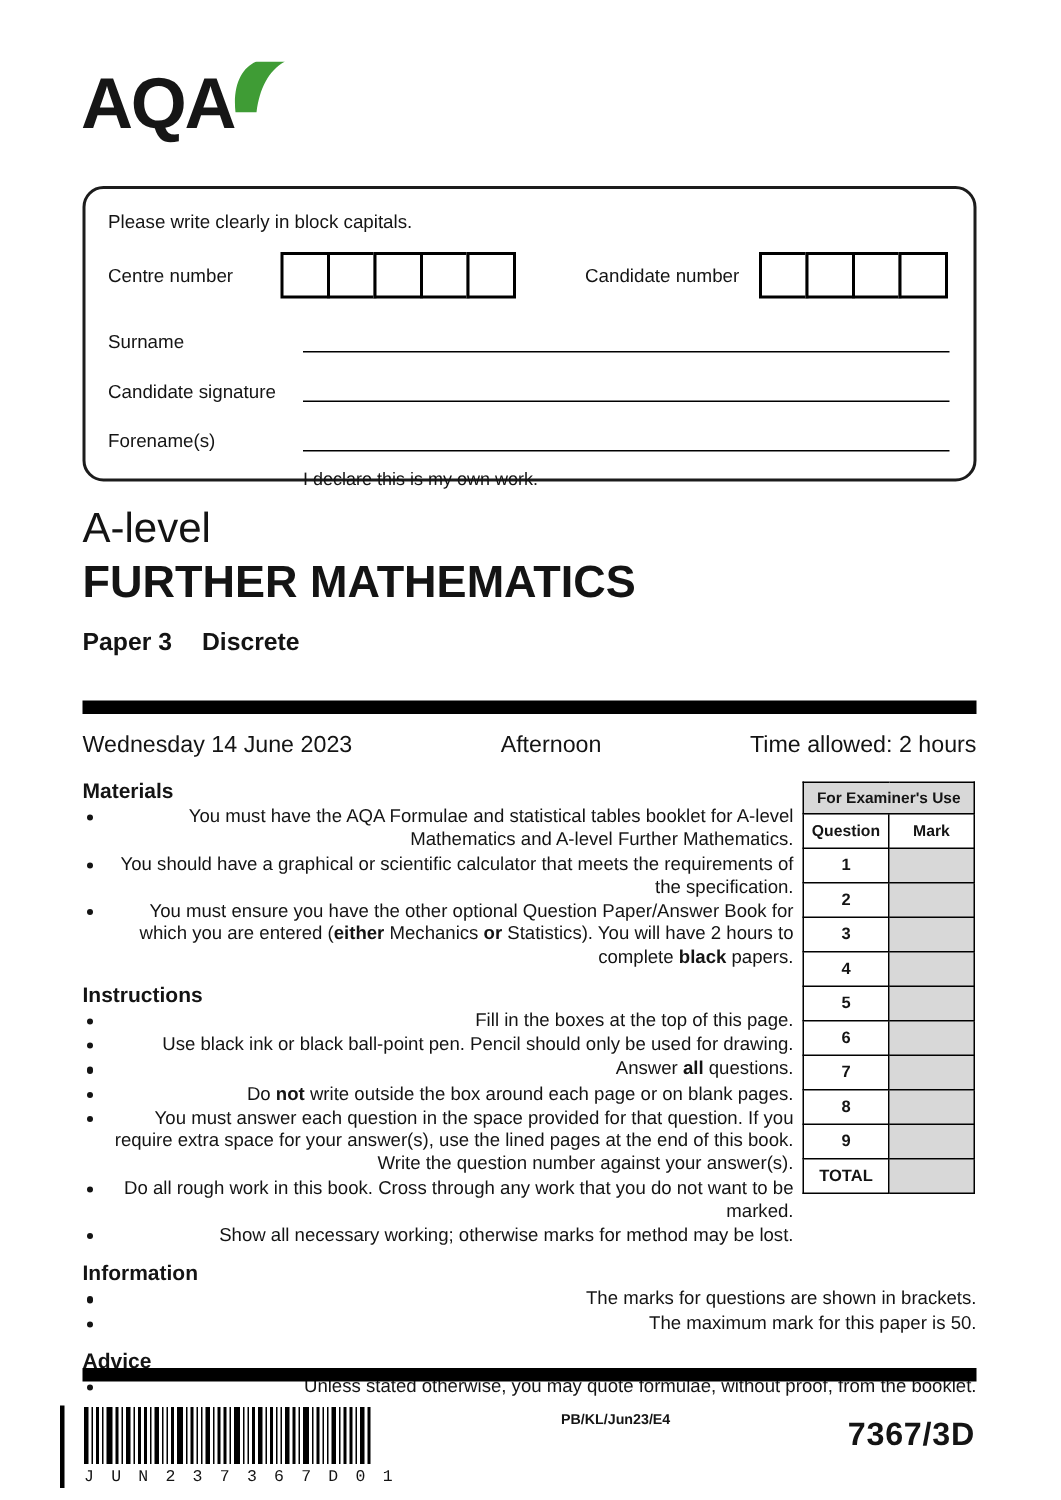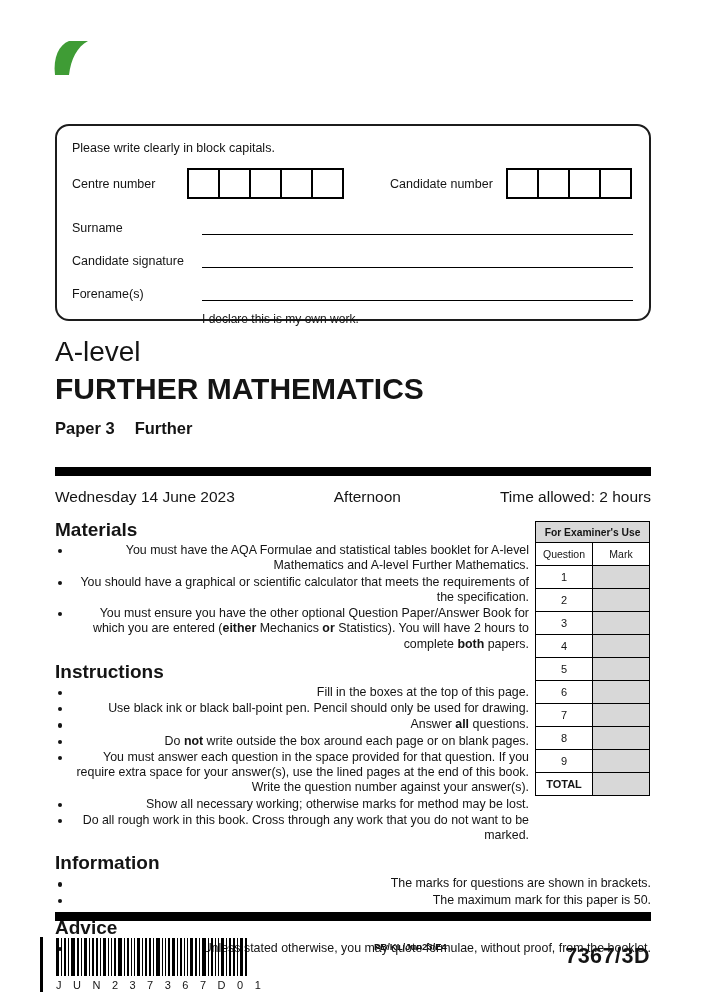--- a/index.html
+++ b/index.html
@@ -37,53 +37,54 @@
   .bar1{top:467px;} .bar2{top:912px;}
 
   
   .session-row{position:absolute;left:55px;top:488px;width:596px;display:flex;
      justify-content:space-between;font-size:15.5px;}
 
   
   .main{position:absolute;left:55px;top:519px;width:596px;}
   .sec{margin-bottom:9px;}
   .sec.narrow{width:474px;}
-  .sec-heading{font-size:19px;font-weight:700;margin:0 0 2px 0;}
+  .sec-heading{font-size:14px;font-weight:700;margin:0 0 2px 0;}
   ul.bullets{list-style:none;margin:0;padding:0;font-size:12.4px;line-height:1.23;}
   ul.bullets li{position:relative;padding-left:16px;margin:0 0 1px 0;text-align:right;}
   ul.bullets li::before{content:"";position:absolute;left:3px;top:6px;width:4.3px;height:4.3px;
      border-radius:50%;background:#141414;}
   .b{font-weight:700;}
 
   
   .exam-table{position:absolute;left:535px;top:521px;border-collapse:collapse;table-layout:fixed;width:115px;}
   .exam-table td,.exam-table th{border:1.2px solid #000;height:22px;text-align:center;
-     padding:0;font-size:11px;font-weight:400;}
+     padding:0;font-size:11px;font-weight:700;}
   .exam-table .col-q{width:62px;} .exam-table .col-m{width:53px;}
   .et-title{background:var(--table-gray,#d8d8d8);font-weight:700 !important;font-size:10.3px !important;height:20px !important;}
   .et-col{font-size:10.5px !important;}
   .mark-cell{background:var(--table-gray,#d8d8d8);}
   .et-total{font-weight:700 !important;}
 
   
   .edge-mark{position:absolute;left:40px;top:937px;width:3px;height:55px;background:#000;}
   .barcode{position:absolute;left:56px;top:938px;}
   .bc-bars{display:flex;align-items:stretch;height:38px;column-gap:2px;}
   .bcbar{display:block;background:#000;height:100%;}
-  .bc-text{font-family:Liberation Sans, sans-serif;font-size:11px;letter-spacing:11.5px;
+  .bc-text{font-family:Liberation Mono, monospace;font-size:11px;letter-spacing:11.5px;
      margin-top:3px;white-space:nowrap;}
   .print-code{position:absolute;left:374px;top:941px;font-size:9.5px;font-weight:700;}
   .paper-code{position:absolute;right:57px;top:944px;font-size:21.5px;font-weight:700;letter-spacing:0.5px;}
 </style>
 </head>
 <body>
 
 <div class="page">
 
   <div class="logo">
+    <span class="logo-text">AQA</span>
     <span class="logo-leaf">
       <svg width="38" height="34" viewBox="0 0 38 34">
         <path d="M5 34 C3 16 9 4 19 0 L38 0 C27 6 21 18 19 34 Z" fill="#3f9c35"></path>
       </svg>
     </span>
   </div>
 
   <div class="candidate-box">
     <div class="cb-note">Please write clearly in block capitals.</div>
 
@@ -121,52 +122,52 @@
     </div>
 
     <div class="cb-decl">I declare this is my own work.</div>
   </div>
 
   <div class="title-block">
     <div class="qual">A-level</div>
     <div class="subject">FURTHER MATHEMATICS</div>
     <div class="paper-row">
       <span>Paper 3</span>
-      <span>Further</span>
+      <span>Discrete</span>
     </div>
   </div>
 
   <div class="bar bar1"></div>
 
   <div class="session-row">
     <span>Wednesday 14 June 2023</span>
     <span>Afternoon</span>
     <span>Time allowed: 2 hours</span>
   </div>
 
   <div class="main">
     <div class="sec narrow">
       <div class="sec-heading">Materials</div>
       <ul class="bullets">
           <li><span>You must have the AQA Formulae and statistical tables booklet for A-level Mathematics and A-level Further Mathematics.</span></li>
           <li><span>You should have a graphical or scientific calculator that meets the requirements of the specification.</span></li>
-          <li><span>You must ensure you have the other optional Question Paper/Answer Book for which you are entered (</span><span class="b">either</span><span> Mechanics </span><span class="b">or</span><span> Statistics).  You will have 2 hours to complete </span><span class="b">both</span><span> papers.</span></li>
+          <li><span>You must ensure you have the other optional Question Paper/Answer Book for which you are entered (</span><span class="b">either</span><span> Mechanics </span><span class="b">or</span><span> Statistics).  You will have 2 hours to complete </span><span class="b">black</span><span> papers.</span></li>
         </ul>
     </div>
 
     <div class="sec narrow">
       <div class="sec-heading">Instructions</div>
       <ul class="bullets">
           <li><span>Fill in the boxes at the top of this page.</span></li>
           <li><span>Use black ink or black ball-point pen.  Pencil should only be used for drawing.</span></li>
           <li><span>Answer </span><span class="b">all</span><span> questions.</span></li>
           <li><span>Do </span><span class="b">not</span><span> write outside the box around each page or on blank pages.</span></li>
           <li><span>You must answer each question in the space provided for that question. If you require extra space for your answer(s), use the lined pages at the end of this book.  Write the question number against your answer(s).</span></li>
+          <li><span>Do all rough work in this book.  Cross through any work that you do not want to be marked.</span></li>
           <li><span>Show all necessary working; otherwise marks for method may be lost.</span></li>
-          <li><span>Do all rough work in this book.  Cross through any work that you do not want to be marked.</span></li>
         </ul>
     </div>
 
     <div class="sec">
       <div class="sec-heading">Information</div>
       <ul class="bullets">
           <li><span>The marks for questions are shown in brackets.</span></li>
           <li><span>The maximum mark for this paper is 50.</span></li>
         </ul>
     </div>

